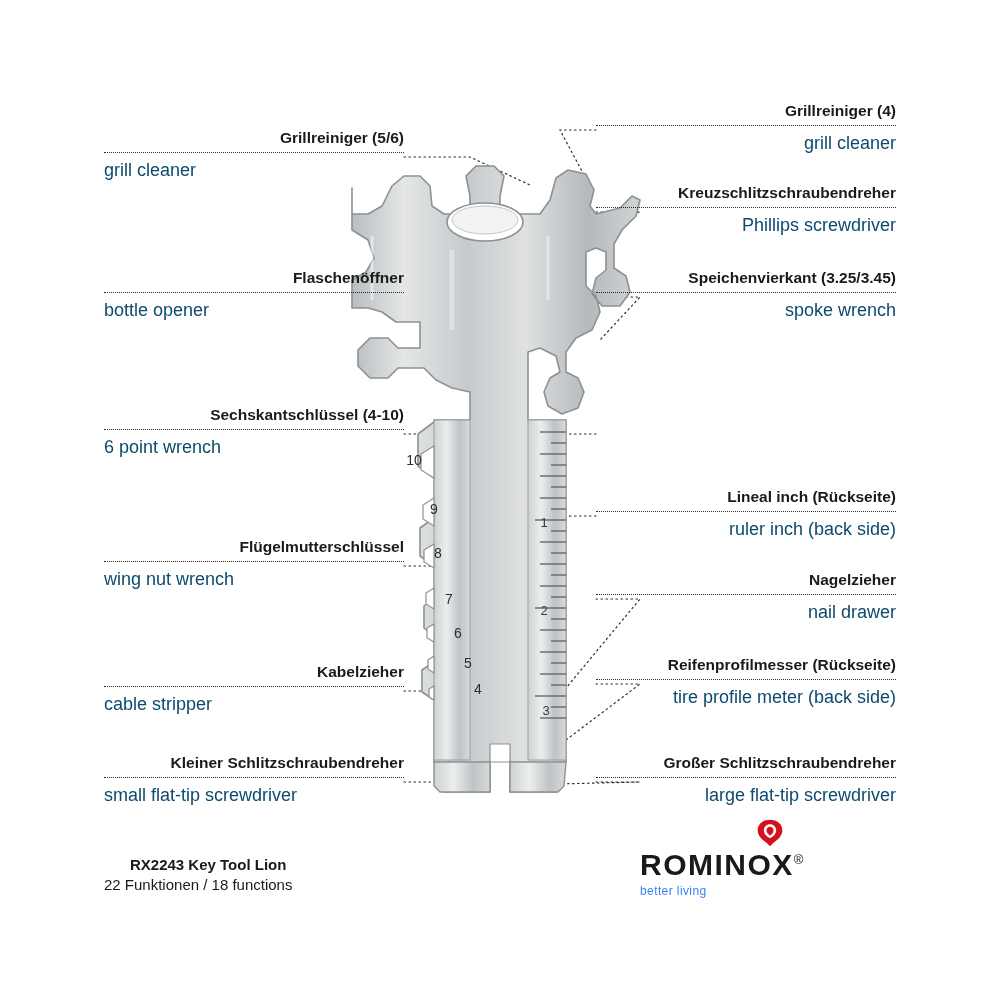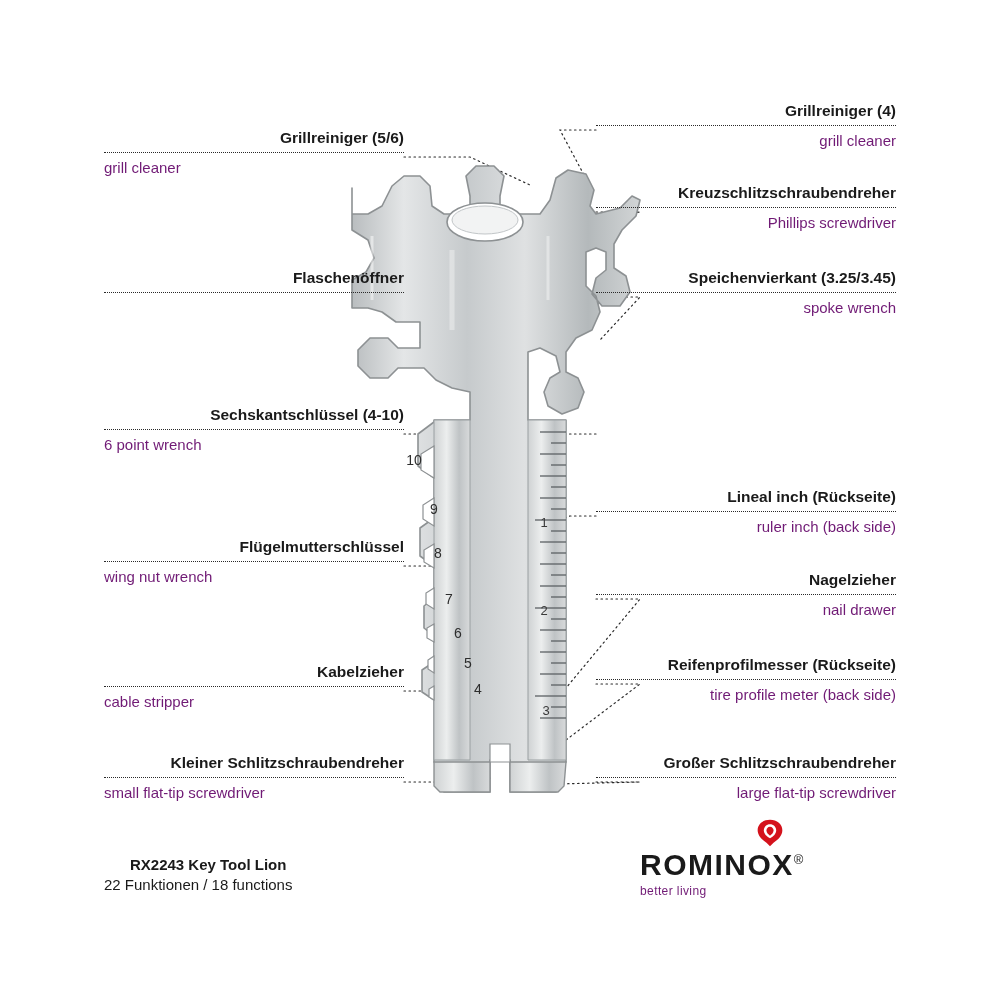--- a/index.html
+++ b/index.html
@@ -32,25 +32,25 @@
     line-height: 1.25;
     white-space: nowrap;
     text-align: right;
   }
   .callout .rule {
     border-top: 1px dotted #2a2a2a;
     margin: 5px 0 6px 0;
     width: 100%;
   }
   .callout .sub {
-    font-size: 15px;
+    font-size: 18px;
     font-weight: normal;
     line-height: 1.25;
     white-space: nowrap;
-    color: #701a75;
+    color: #0c4a6e;
   }
   .callout.left {
     text-align: left;
     left: 104px;
   }
   .callout.right {
     text-align: right;
     left: 596px;
   }
 
@@ -84,21 +84,21 @@
     line-height: 1;
     white-space: nowrap;
   }
   .brand .name .reg {
     font-size: 13px;
     vertical-align: super;
     font-weight: normal;
   }
   .brand .tagline {
     font-size: 12px;
-    color: #701a75;
+    color: #3b82f6;
     margin-top: 4px;
     letter-spacing: 0.4px;
   }
 
   
   #leaders, #tool {
     position: absolute;
     left: 0;
     top: 0;
     width: 1000px;
@@ -357,20 +357,21 @@
 
   <div class="callout left" style="top:128px">
     <div class="title">Grillreiniger (5/6)</div>
     <div class="rule"></div>
     <div class="sub">grill cleaner</div>
   </div>
 
   <div class="callout left" style="top:268px">
     <div class="title">Flaschenöffner</div>
     <div class="rule"></div>
+    <div class="sub">bottle opener</div>
   </div>
 
   <div class="callout left" style="top:405px">
     <div class="title">Sechskantschlüssel (4-10)</div>
     <div class="rule"></div>
     <div class="sub">6 point wrench</div>
   </div>
 
   <div class="callout left" style="top:537px">
     <div class="title">Flügelmutterschlüssel</div>

